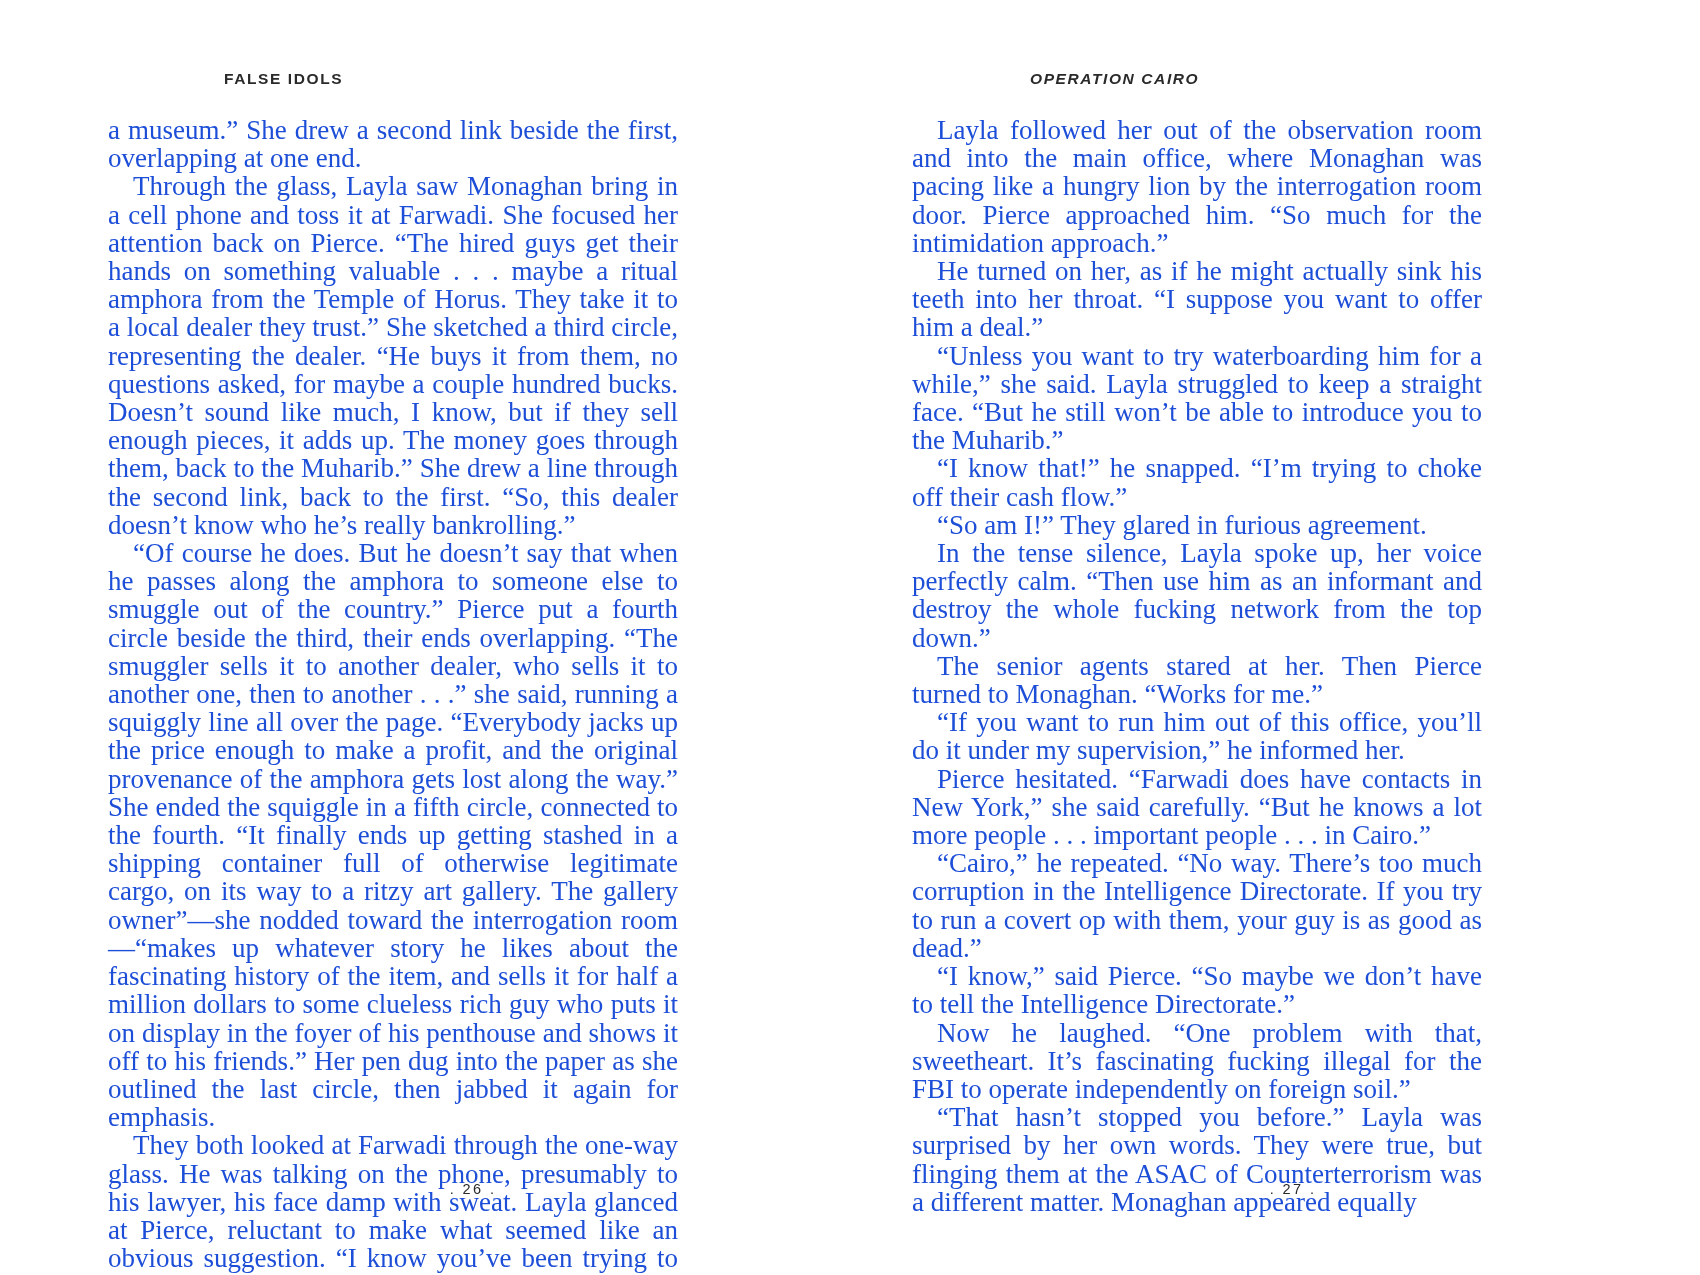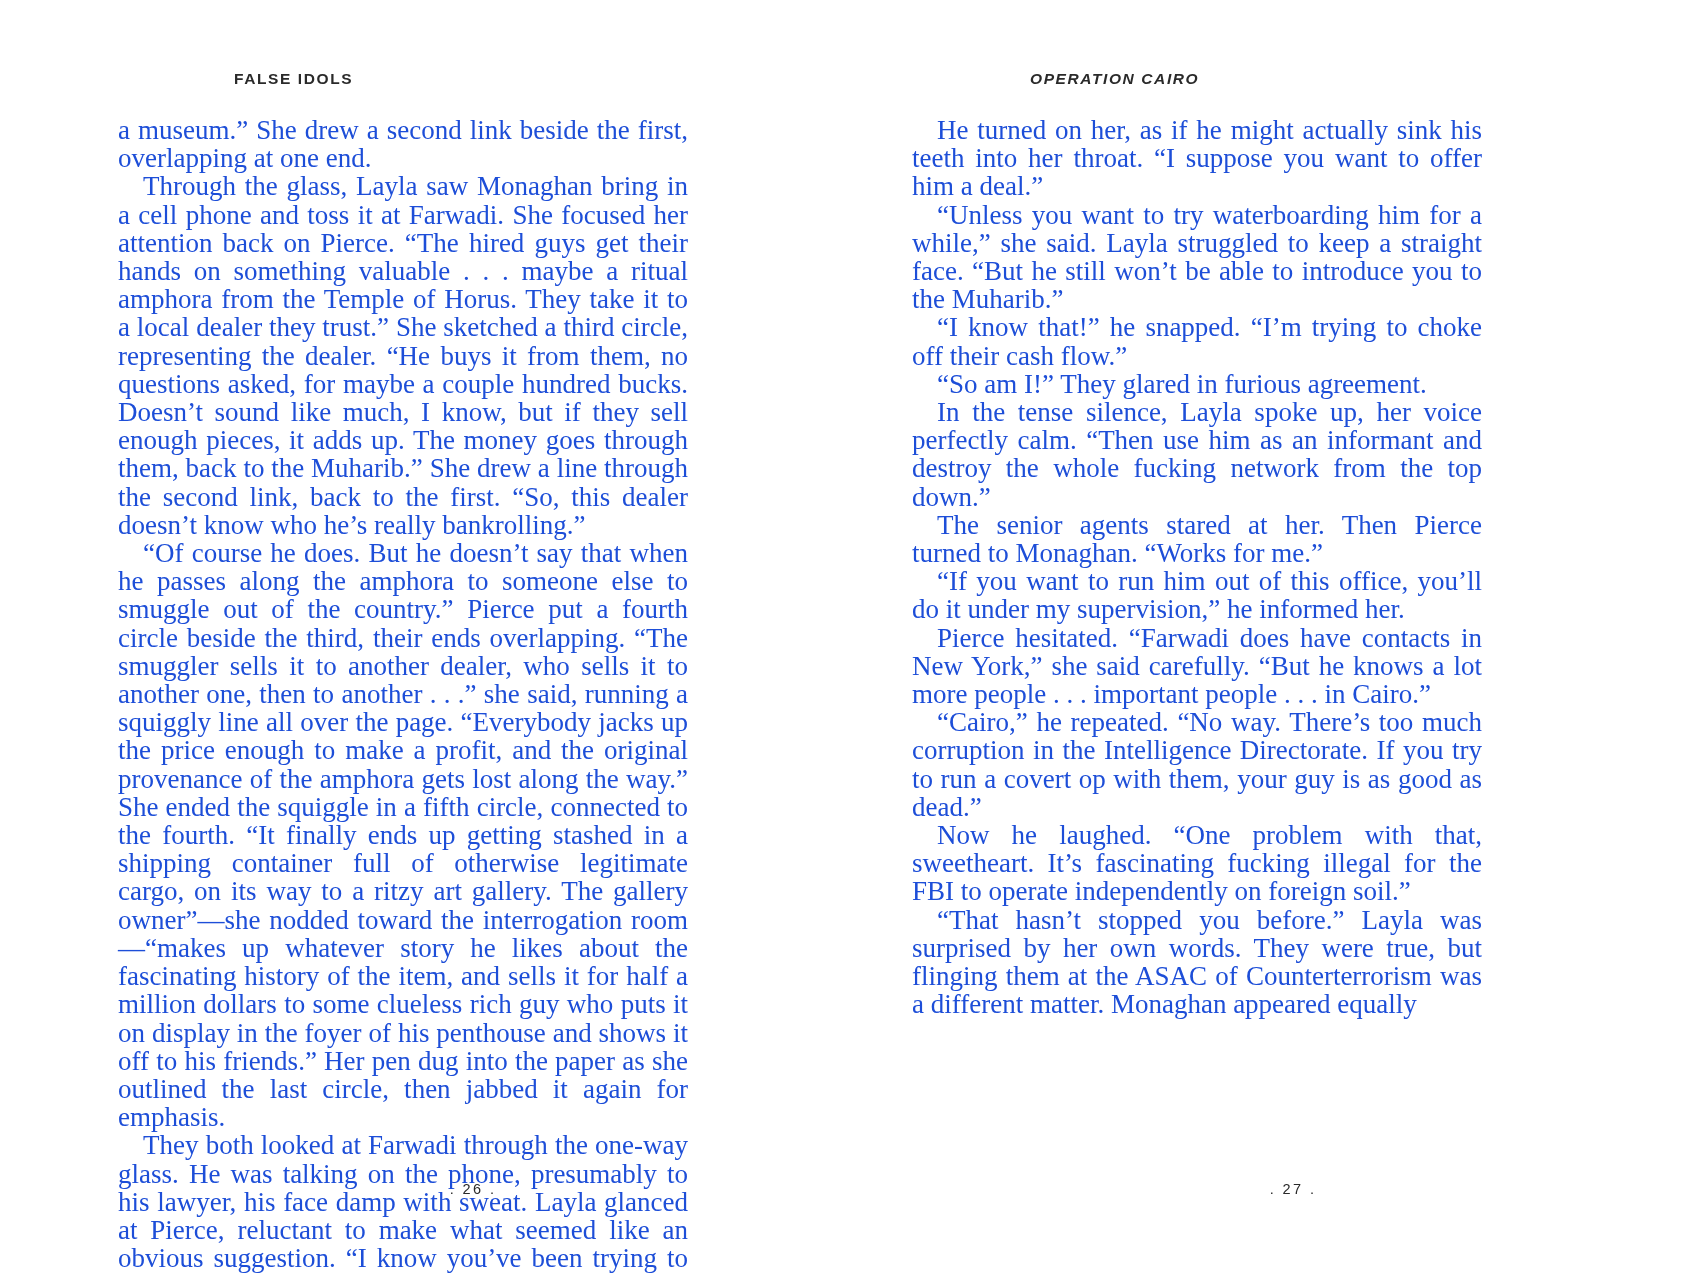--- a/index.html
+++ b/index.html
@@ -27,21 +27,21 @@
     width: 850px;
     height: 1275px;
     padding: 0;
   }
   .page-inner {
     position: absolute;
     top: 70px;
     bottom: 60px;
   }
   .page-left .page-inner {
-    left: 118px;
+    left: 108px;
     right: 0;
     width: 570px;
   }
   .page-right .page-inner {
     left: 62px;
     width: 570px;
   }
   .running-head {
     font-family: "Liberation Sans", sans-serif;
     font-size: 15.5px;
@@ -98,29 +98,31 @@
         <p class="indent">They both looked at Farwadi through the one-way glass. He was talking on the phone, presumably to his lawyer, his face damp with sweat. Layla glanced at Pierce, reluctant to make what seemed like an obvious suggestion. “I know you’ve been trying to put this guy in jail for a while . . .”</p>
       </div>
     </div>
     <div class="folio">. 26 .</div>
   </div>
 
   <div class="page page-right">
     <div class="page-inner">
       <div class="running-head">OPERATION CAIRO</div>
       <div class="body-text">
+        <p class="indent">Layla followed her out of the observation room and into the main office, where Monaghan was pacing like a hungry lion by the interrogation room door. Pierce approached him. “So much for the intimidation approach.”</p>
         <p class="indent">He turned on her, as if he might actually sink his teeth into her throat. “I suppose you want to offer him a deal.”</p>
         <p class="indent">“Unless you want to try waterboarding him for a while,” she said. Layla struggled to keep a straight face. “But he still won’t be able to introduce you to the Muharib.”</p>
         <p class="indent">“I know that!” he snapped. “I’m trying to choke off their cash flow.”</p>
         <p class="indent">“So am I!” They glared in furious agreement.</p>
         <p class="indent">In the tense silence, Layla spoke up, her voice perfectly calm. “Then use him as an informant and destroy the whole fucking network from the top down.”</p>
         <p class="indent">The senior agents stared at her. Then Pierce turned to Monaghan. “Works for me.”</p>
         <p class="indent">“If you want to run him out of this office, you’ll do it under my supervision,” he informed her.</p>
         <p class="indent">Pierce hesitated. “Farwadi does have contacts in New York,” she said carefully. “But he knows a lot more people . . . important people . . . in Cairo.”</p>
         <p class="indent">“Cairo,” he repeated. “No way. There’s too much corruption in the Intelligence Directorate. If you try to run a covert op with them, your guy is as good as dead.”</p>
+        <p class="indent">“I know,” said Pierce. “So maybe we don’t have to tell the Intelligence Directorate.”</p>
         <p class="indent">Now he laughed. “One problem with that, sweetheart. It’s fascinating fucking illegal for the FBI to operate independently on foreign soil.”</p>
         <p class="indent">“That hasn’t stopped you before.” Layla was surprised by her own words. They were true, but flinging them at the ASAC of Counterterrorism was a different matter. Monaghan appeared equally</p>
       </div>
     </div>
     <div class="folio">. 27 .</div>
   </div>
 
 </div>
 
 </body></html>

